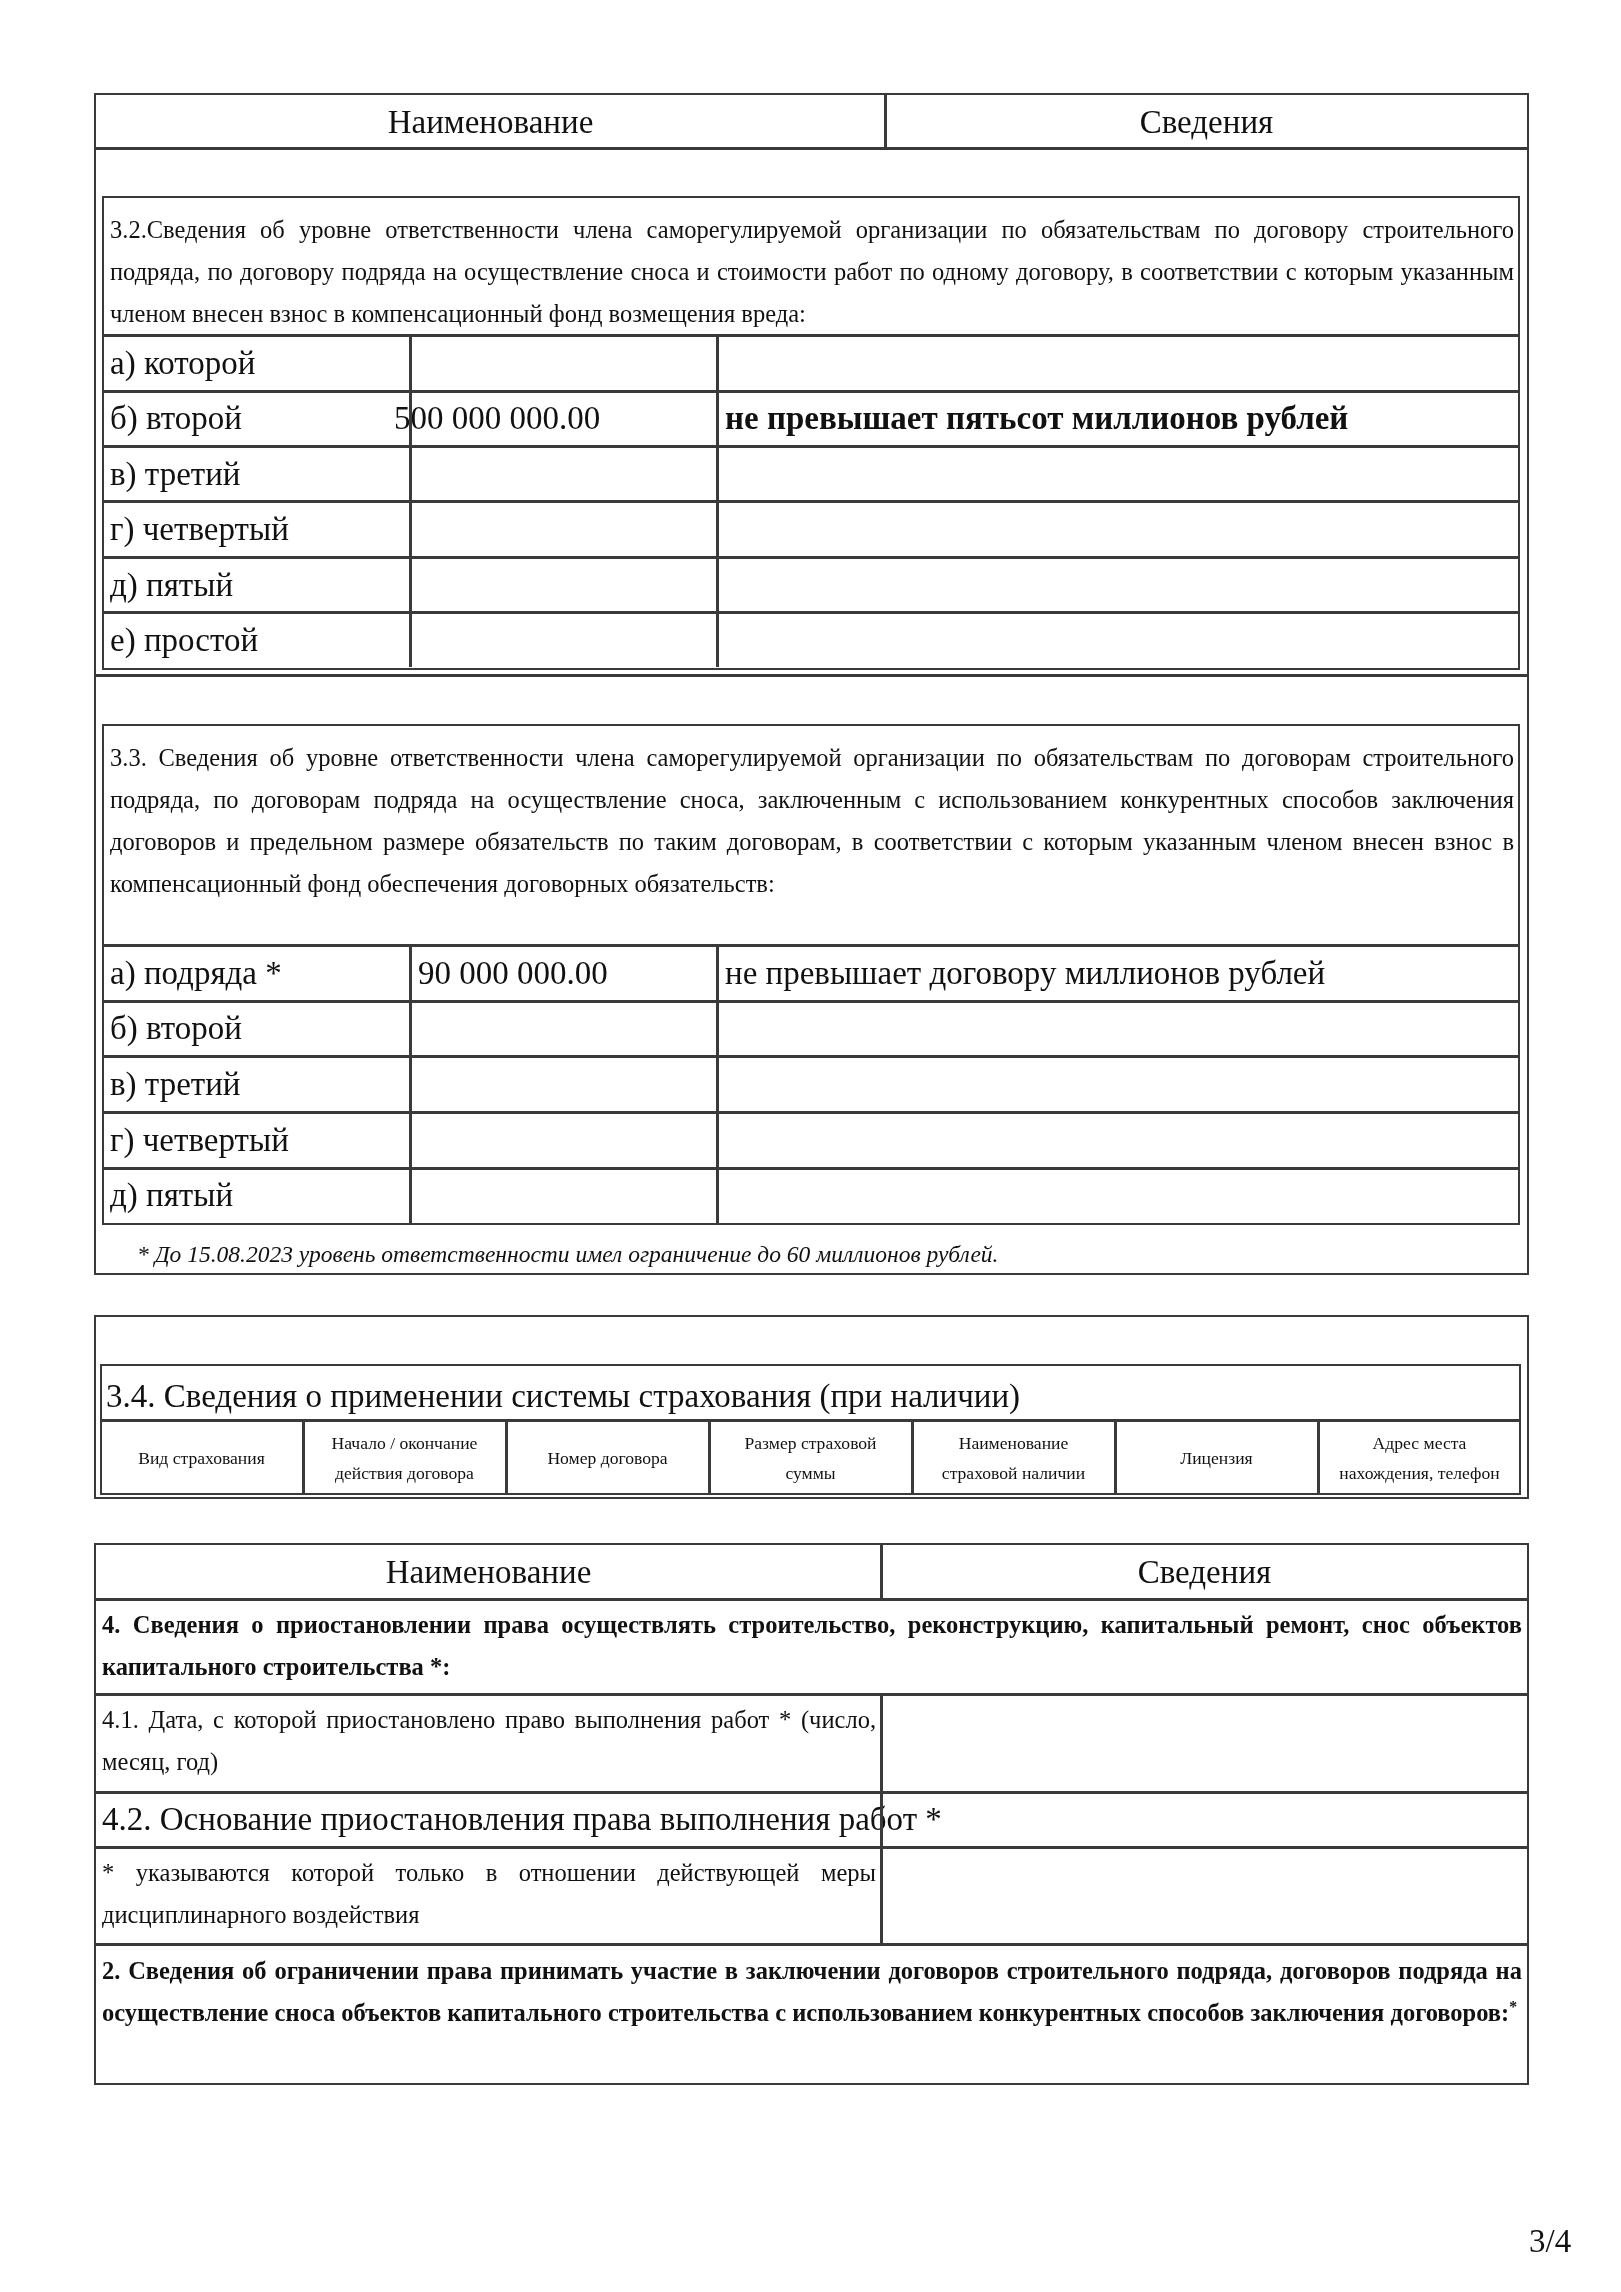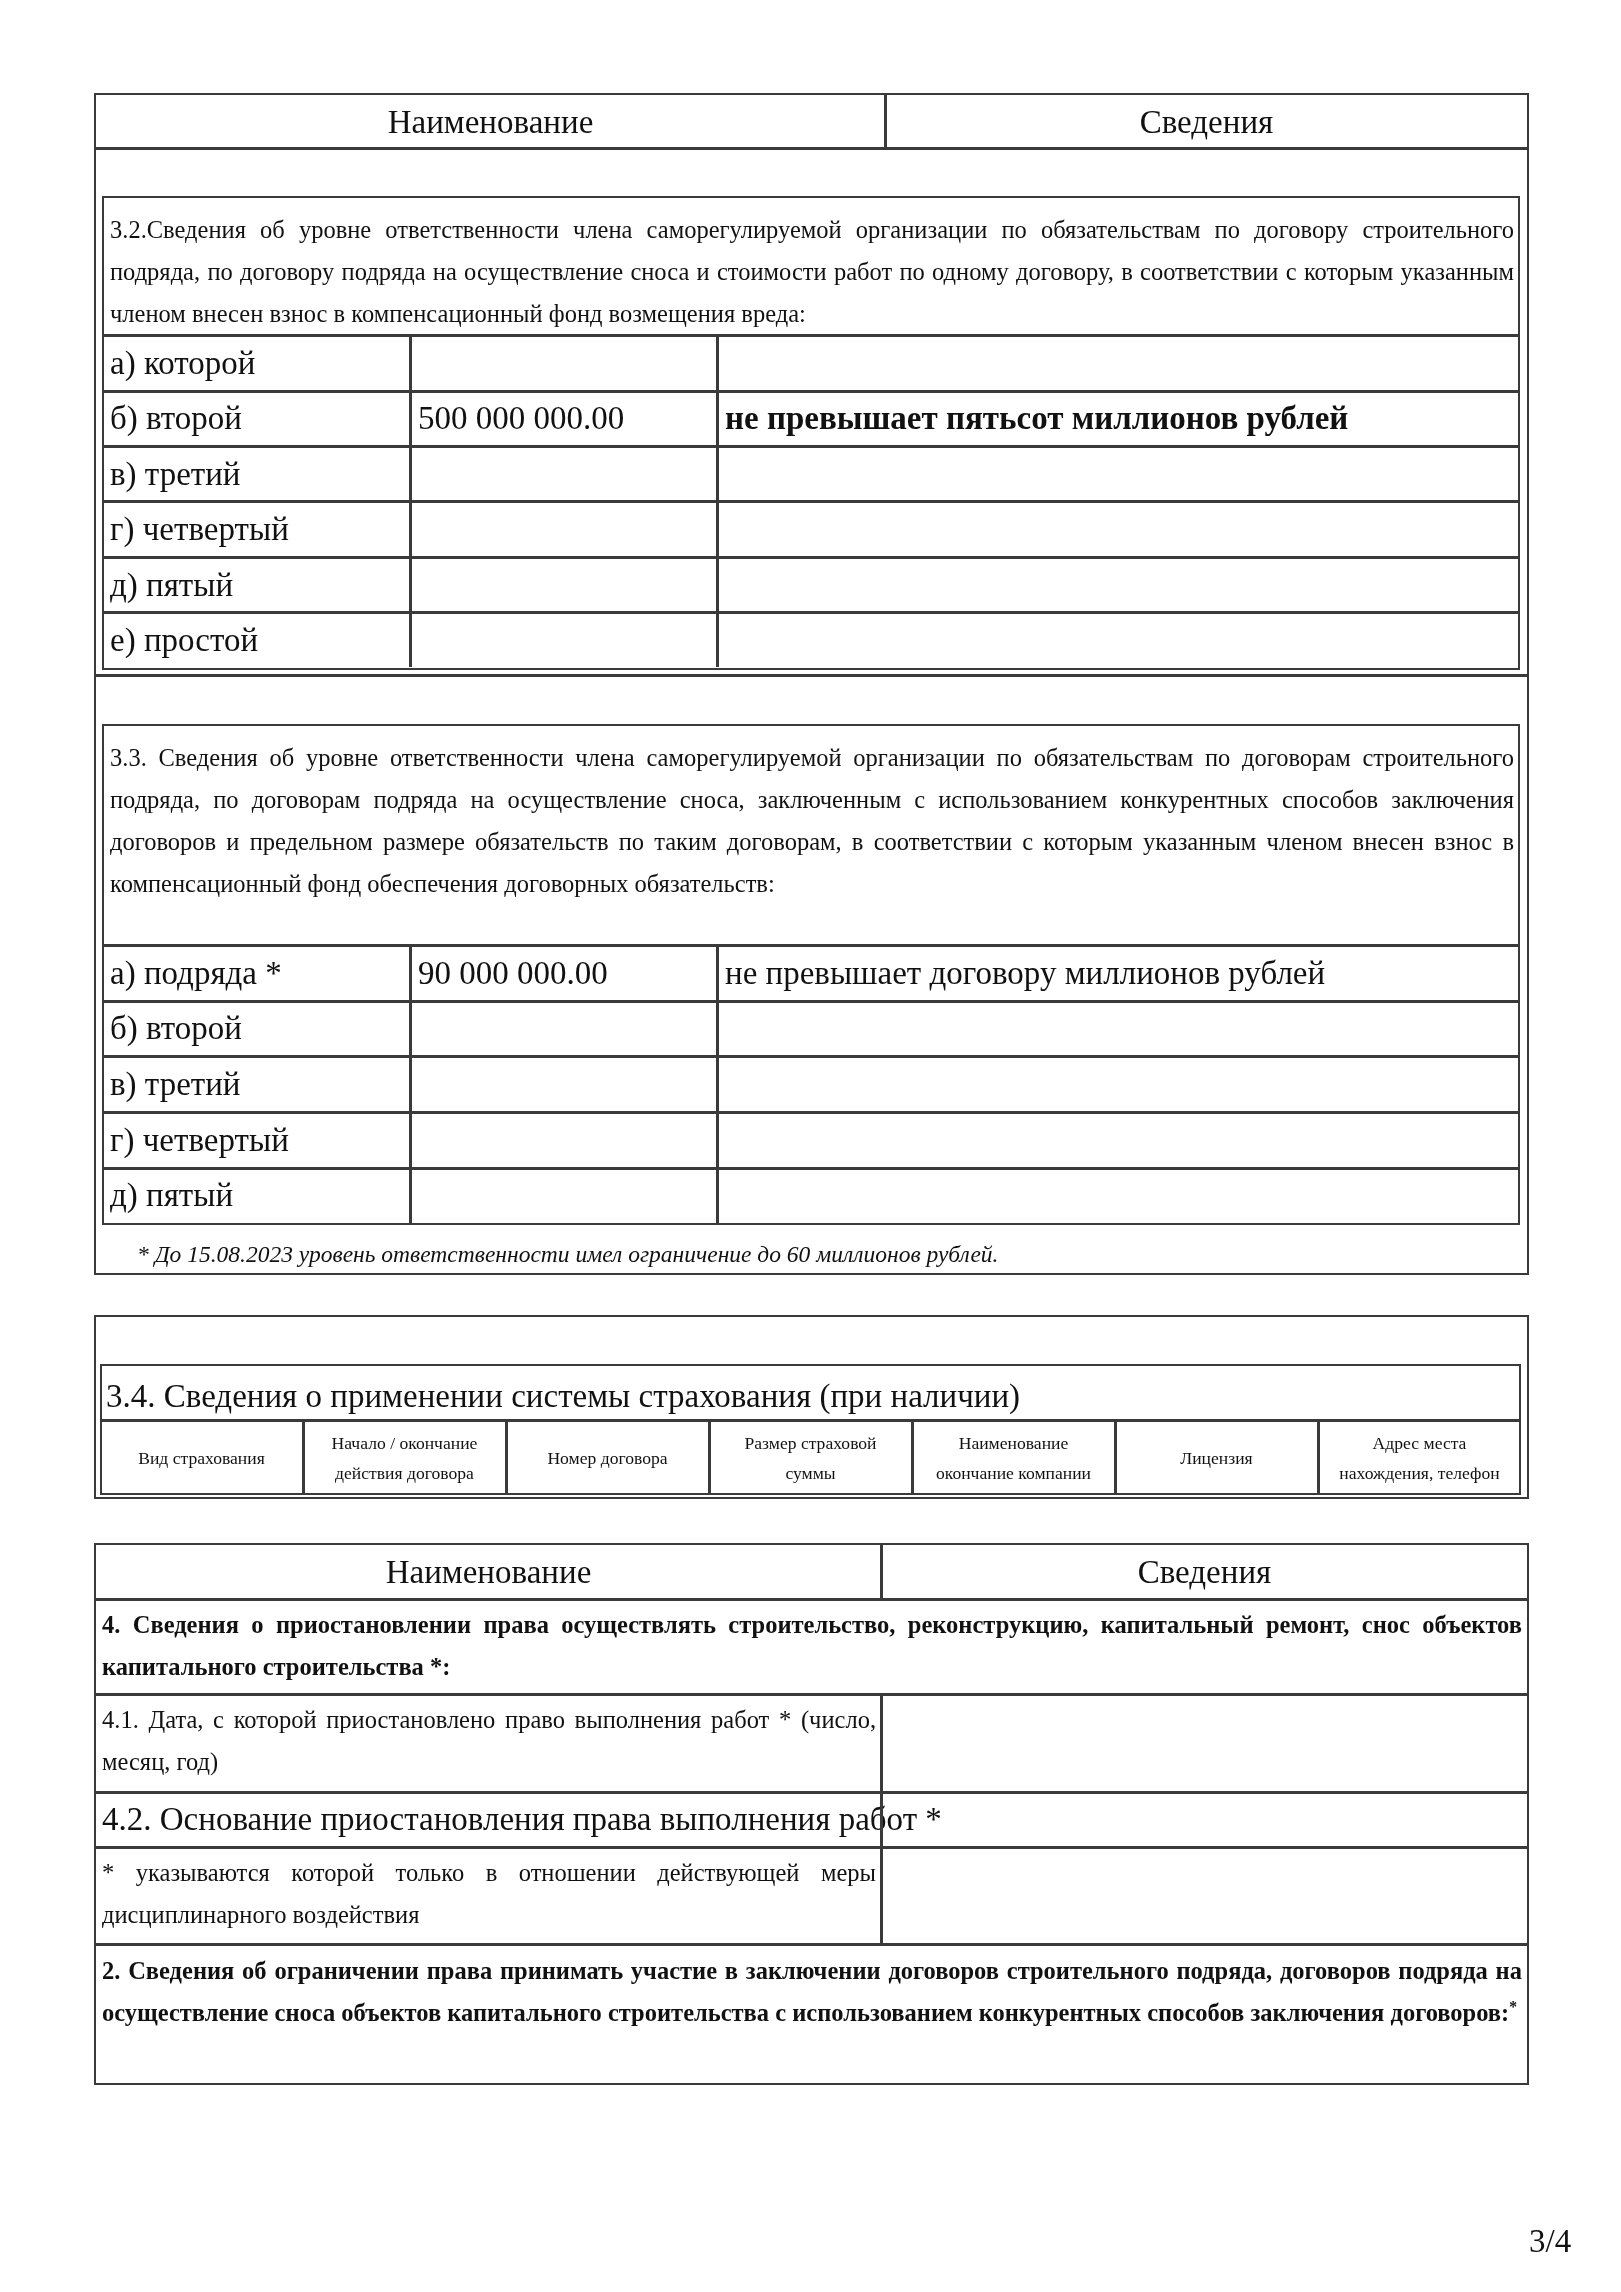--- a/index.html
+++ b/index.html
@@ -31,21 +31,21 @@
 <div class="para" style="left:110px; top:209px; width:1404px;">3.2.Сведения об уровне ответственности члена саморегулируемой организации по обязательствам по договору строительного подряда, по договору подряда на осуществление сноса и стоимости работ по одному договору, в соответствии с которым указанным членом внесен взнос в компенсационный фонд возмещения вреда:</div>
 
 <div id="rows32">
     <div class="hline" style="left:102px; top:334px; width:1418px;"></div>
     <div class="abs" style="left:102px; top:335px; width:1418px; height:55px;"></div>
     <div class="txt" style="left:110px; top:342px;">а) которой</div>
     <div class="txt" style="left:418px; top:342px;"></div>
     <div class="txt" style="left:725px; top:342px;"></div>
     <div class="abs" style="left:102px; top:391px; width:1418px; height:55px;"></div>
     <div class="txt" style="left:110px; top:397px;">б) второй</div>
-    <div class="txt" style="left:418px; top:397px;">500 000 000.00</div>
+    <div class="txt" style="left:394px; top:397px;">500 000 000.00</div>
     <div class="txt" style="left:725px; top:397px;font-weight:bold;">не превышает пятьсот миллионов рублей</div>
     <div class="hline" style="left:102px; top:390px; width:1418px;"></div>
     <div class="abs" style="left:102px; top:446px; width:1418px; height:55px;"></div>
     <div class="txt" style="left:110px; top:453px;">в) третий</div>
     <div class="txt" style="left:418px; top:453px;"></div>
     <div class="txt" style="left:725px; top:453px;"></div>
     <div class="hline" style="left:102px; top:445px; width:1418px;"></div>
     <div class="abs" style="left:102px; top:501px; width:1418px; height:55px;"></div>
     <div class="txt" style="left:110px; top:508px;">г) четвертый</div>
     <div class="txt" style="left:418px; top:508px;"></div>
@@ -108,21 +108,21 @@
 <div class="hline" style="left:100px; top:1419px; width:1421px;"></div>
 
 <div id="inscols">
     <div class="small" style="left:103px; top:1422px; width:197px; height:71px; white-space:normal; padding:0 5.9px; box-sizing:border-box;">Вид страхования</div>
     <div class="small" style="left:306px; top:1422px; width:197px; height:71px; white-space:normal; padding:0 5.9px; box-sizing:border-box;">Начало / окончание действия договора</div>
     <div class="vline" style="left:302px; top:1420px; height:74px;"></div>
     <div class="small" style="left:509px; top:1422px; width:197px; height:71px; white-space:normal; padding:0 5.9px; box-sizing:border-box;">Номер договора</div>
     <div class="vline" style="left:505px; top:1420px; height:74px;"></div>
     <div class="small" style="left:712px; top:1422px; width:197px; height:71px; white-space:normal; padding:0 5.9px; box-sizing:border-box;">Размер страховой суммы</div>
     <div class="vline" style="left:708px; top:1420px; height:74px;"></div>
-    <div class="small" style="left:915px; top:1422px; width:197px; height:71px; white-space:normal; padding:0 5.9px; box-sizing:border-box;">Наименование окончание компании</div>
+    <div class="small" style="left:915px; top:1422px; width:197px; height:71px; white-space:normal; padding:0 5.9px; box-sizing:border-box;">Наименование страховой наличии</div>
     <div class="vline" style="left:911px; top:1420px; height:74px;"></div>
     <div class="small" style="left:1118px; top:1422px; width:197px; height:71px; white-space:normal; padding:0 5.9px; box-sizing:border-box;">Лицензия</div>
     <div class="vline" style="left:1114px; top:1420px; height:74px;"></div>
     <div class="small" style="left:1321px; top:1422px; width:197px; height:71px; white-space:normal; padding:0 5.9px; box-sizing:border-box;">Адрес места нахождения, телефон</div>
     <div class="vline" style="left:1317px; top:1420px; height:74px;"></div>
   </div>
 
 <div class="abs box" style="left:94px; top:1543px; width:1435px; height:542px;"></div>
 
 <div class="hline" style="left:94px; top:1598px; width:1435px;"></div>

